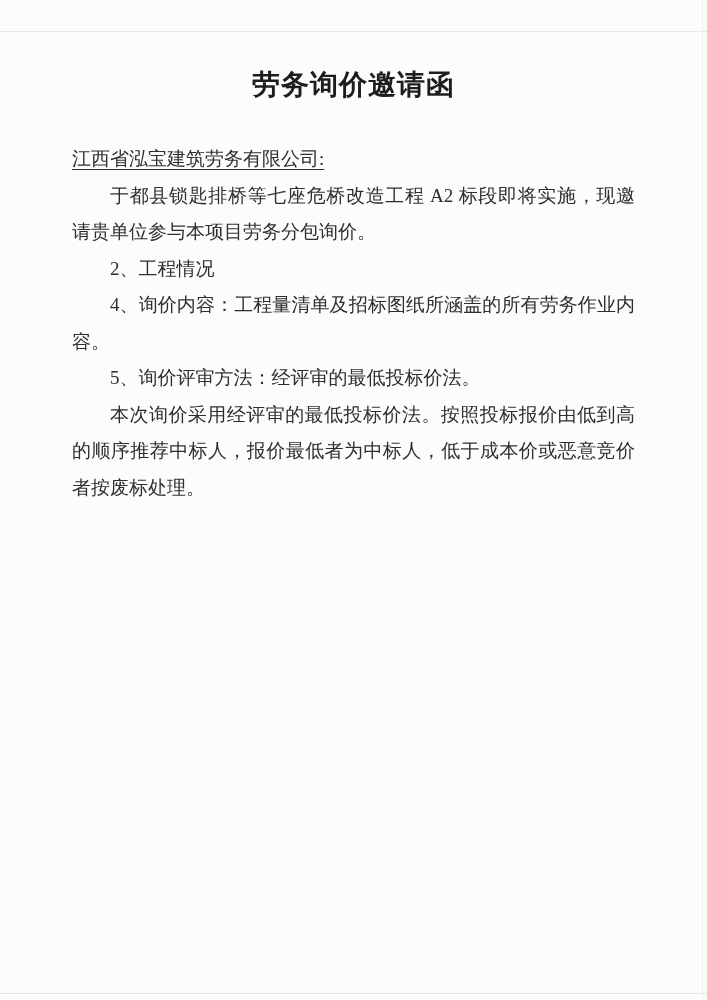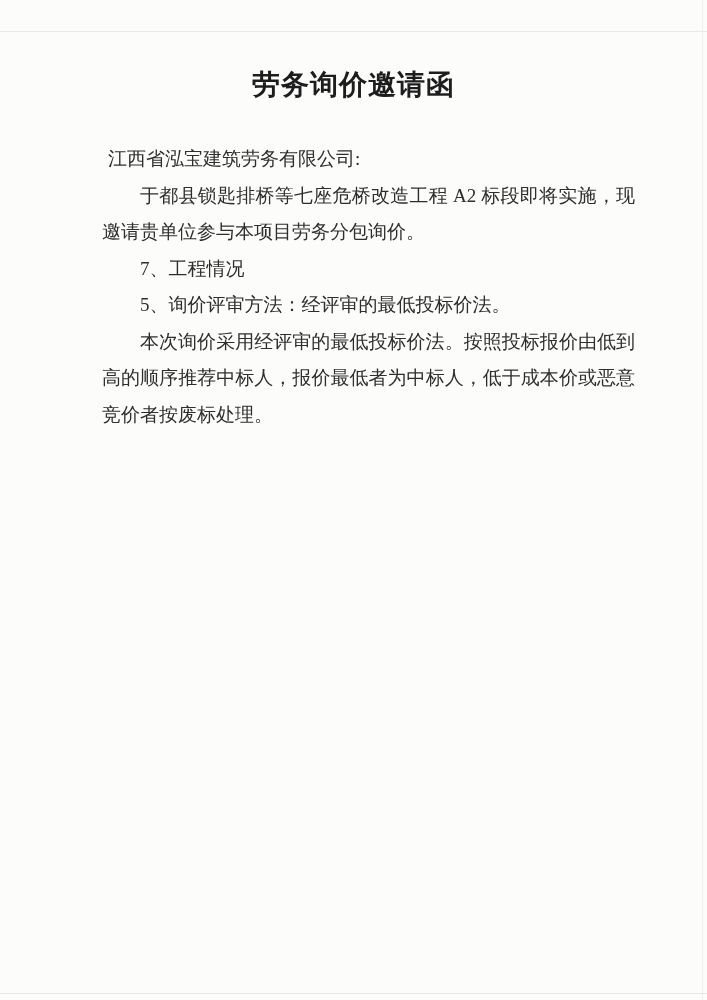--- a/index.html
+++ b/index.html
@@ -56,30 +56,29 @@
     font-size: 19px;
     line-height: 36.5px;
     text-align: justify;
   }
   .para {
     margin: 0;
     padding: 0;
   }
   .para.indent {
     text-indent: 2em;
-    margin-left: 30px;
   }
   .salutation {
     margin: 0;
     text-indent: 0;
   }
   .salutation .underlined {
+    text-decoration: underline;
     text-decoration-thickness: 1px;
     text-underline-offset: 4px;
-    margin-left: 36px;
   }
 </style>
 </head>
 <body>
 
 <div class="page">
 
   <div class="scan-line-top"></div>
   <div class="scan-line-right"></div>
   <div class="scan-line-bottom"></div>
@@ -87,28 +86,29 @@
   <div class="content">
 
     <h1 class="doc-title">劳务询价邀请函</h1>
 
     <div class="doc-body">
 
       <p class="para salutation"><span class="underlined">江西省泓宝建筑劳务有限公司:</span></p>
 
       <p class="para indent">于都县锁匙排桥等七座危桥改造工程 A2 标段即将实施，现邀请贵单位参与本项目劳务分包询价。</p>
 
-      <p class="para indent">7、工程情况</p>
+      <p class="para indent">2、工程情况</p>
 
 
 
 
 
 
 
+      <p class="para indent">4、询价内容：工程量清单及招标图纸所涵盖的所有劳务作业内容。</p>
 
       <p class="para indent">5、询价评审方法：经评审的最低投标价法。</p>
 
       <p class="para indent">本次询价采用经评审的最低投标价法。按照投标报价由低到高的顺序推荐中标人，报价最低者为中标人，低于成本价或恶意竞价者按废标处理。</p>
 
     </div>
   </div>
 </div>
 
 </body></html>

